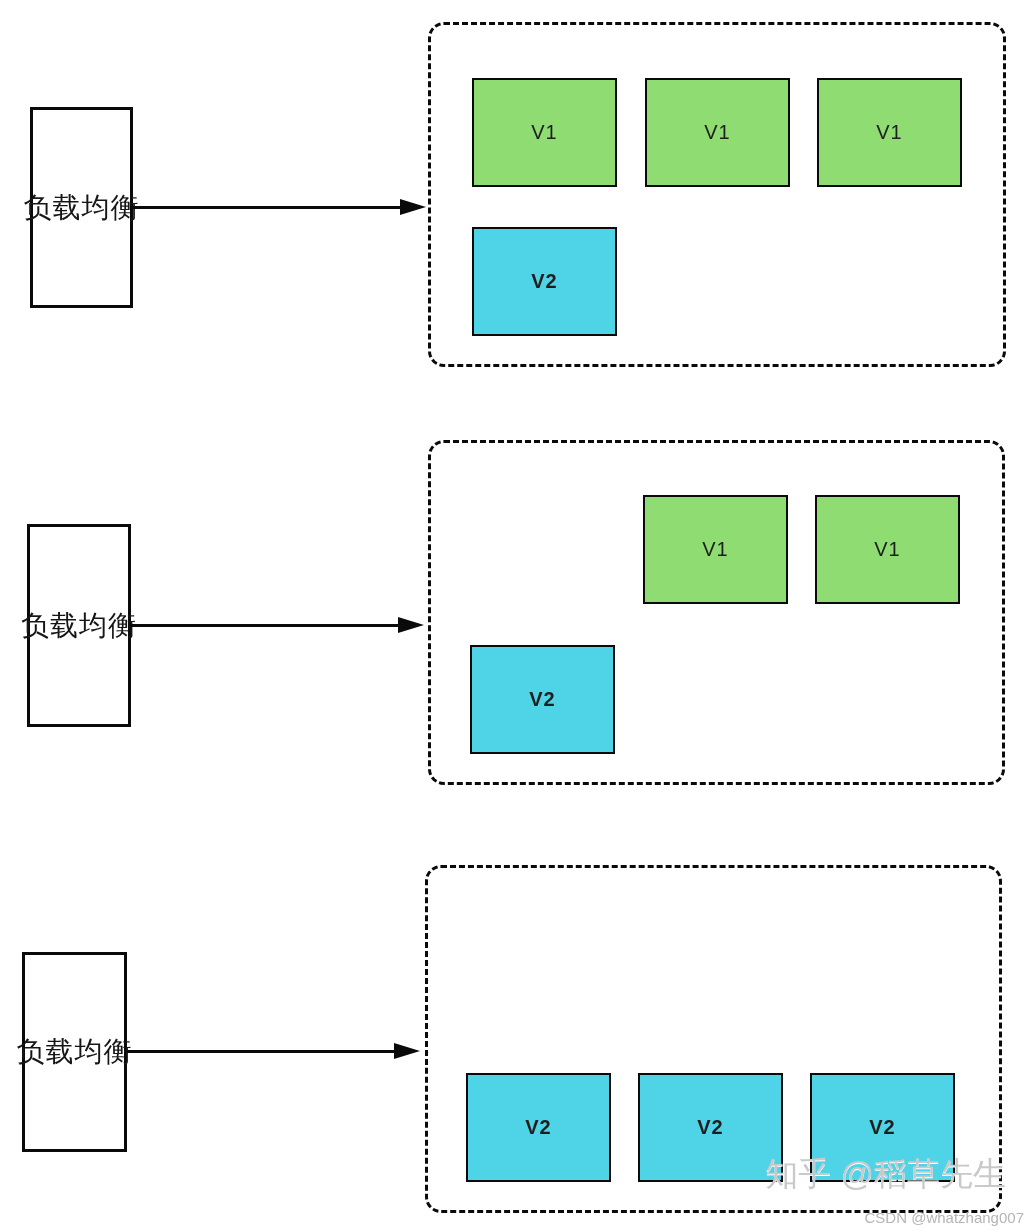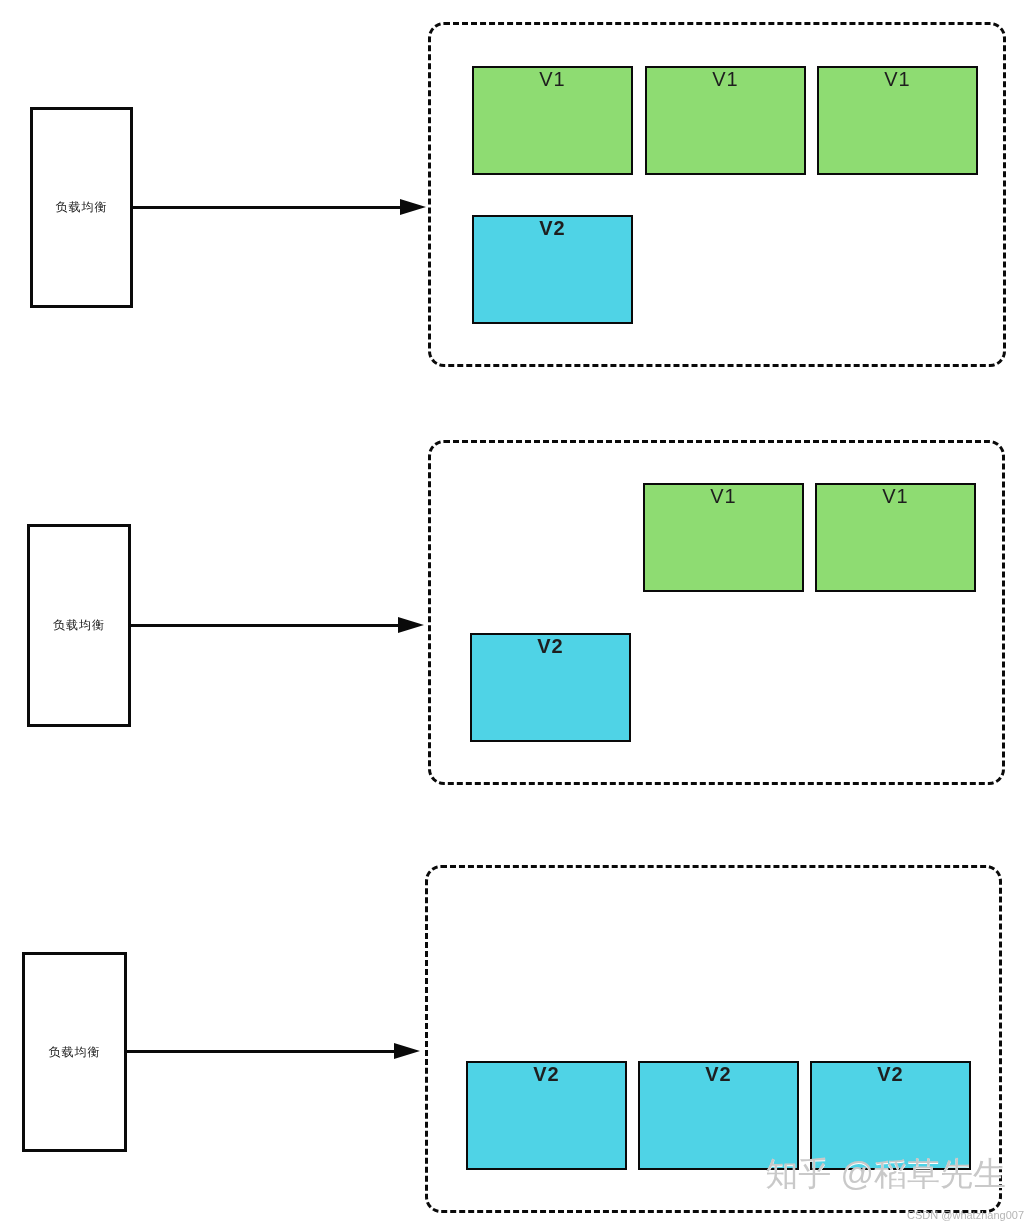--- a/index.html
+++ b/index.html
@@ -17,21 +17,21 @@
   
   .lb-box {
     position: absolute;
     background: #ffffff;
     border: 3px solid var(--line, #0a0a0a);
     display: flex;
     align-items: center;
     justify-content: center;
   }
   .lb-label {
-    font-size: 12px;
+    font-size: 28px;
     color: #161616;
     letter-spacing: 1px;
     white-space: nowrap;
   }
 
   
   .arrow {
     position: absolute;
     height: 18px;
     display: flex;
@@ -54,25 +54,27 @@
   .cluster {
     position: absolute;
     border: 3px dashed var(--line, #0a0a0a);
     border-radius: 16px;
     background: #ffffff;
   }
 
   
   .node {
     position: absolute;
-    width: 161px;
+    width: 145px;
     height: 109px;
     border: 2px solid var(--line, #0a0a0a);
     display: flex;
+    align-items: center;
     justify-content: center;
+    margin-top: 12px;
   }
   .node.v1 { background: var(--v1-fill, #8edc72); }
   .node.v2 { background: var(--v2-fill, #4fd3e6); font-weight: bold; }
   .node-label {
     font-size: 20px;
     color: #1e1e1e;
     letter-spacing: 1px;
   }
 
   
@@ -83,21 +85,21 @@
     font-size: 33px;
     color: var(--watermark-primary, #c9c9c9);
     white-space: nowrap;
     text-shadow: 0 1px 0 #ffffff;
     margin-left: 23px;
   }
   .wm-csdn {
     position: absolute;
     right: 4px;
     top: 1209px;
-    font-size: 11px;
+    font-size: 15px;
     color: var(--watermark-secondary, #b5b5b5);
     white-space: nowrap;
   }
 </style>
 </head>
 <body>
 
 <div class="canvas">
 
   <div class="lb-box" style="left:30px; top:107px; width:103px; height:201px;">

